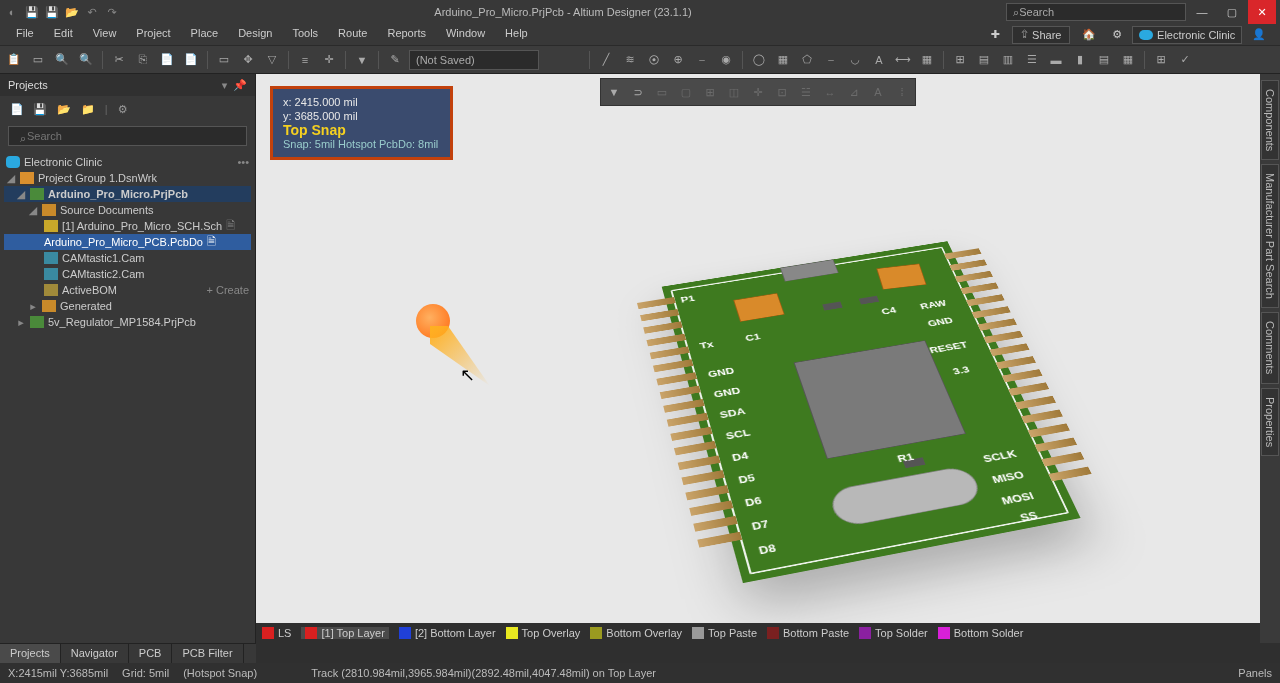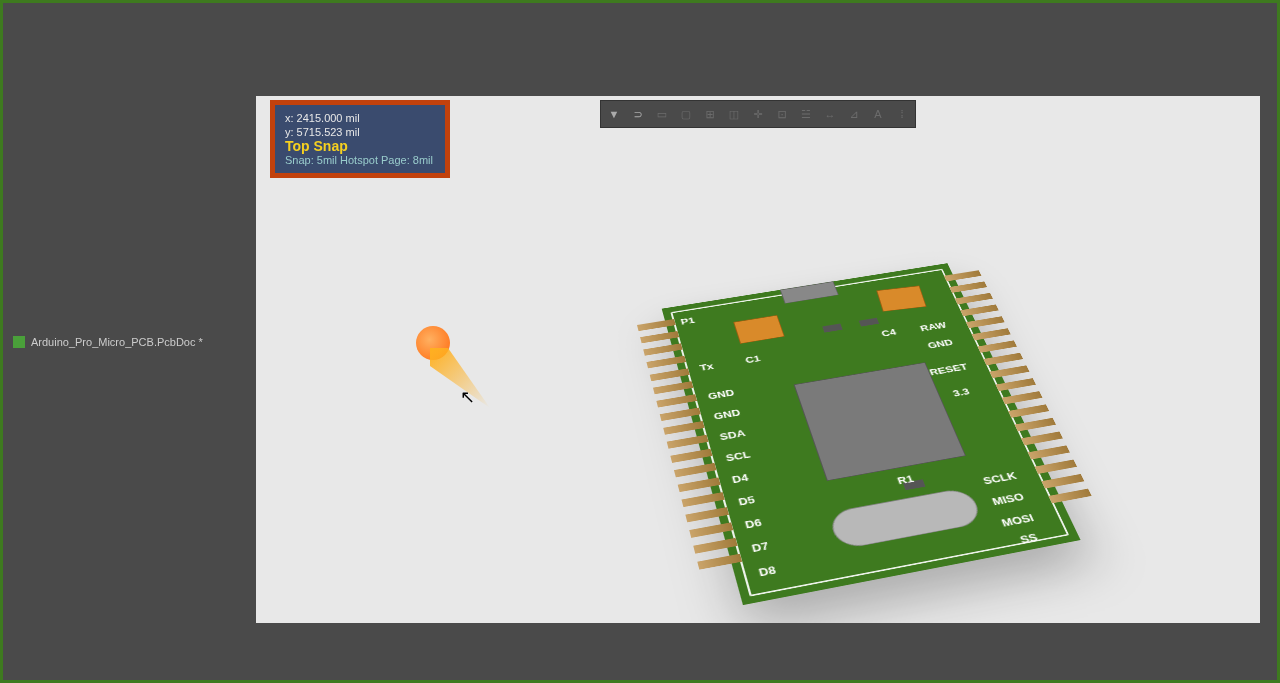--- a/index.html
+++ b/index.html
@@ -55,21 +55,21 @@
 
 .center{flex:1;display:flex;flex-direction:column;min-width:0}
 .doctabs{height:22px;background:#383838;display:flex;align-items:stretch;border-bottom:1px solid #222}
 .dtab{display:flex;align-items:center;gap:6px;padding:0 10px;border-right:1px solid #222;color:#ccc;background:#383838}
 .dtab.active{background:#4a4a4a}
 .dtab .dic{width:12px;height:12px;background:#c98a2a}
 .dtab.sch .dic{background:#c9a82a}
 .dtab.pcb .dic{background:#4aa03a}
 .dtab .home{background:#c98a2a;width:14px;height:12px}
 .canvaswrap{flex:1;position:relative;background:#e8e8e8;overflow:hidden}
-.hud{position:absolute;left:14px;top:4px;background:rgba(42,61,99,.92);padding:6px 12px 6px 10px;color:#fff;border:5px solid #c2410c;line-height:14px}
+.hud{position:absolute;left:14px;top:12px;background:rgba(42,61,99,.92);padding:6px 12px 6px 10px;color:#fff;border:3px solid #c2410c;line-height:14px}
 .hud .c{color:#e8e8e8}
 .hud .layer{color:#f5d020;font-weight:bold;font-size:14px}
 .hud .snap{color:#9cc}
 
 .scene{position:absolute;left:280px;top:10px;width:720px;height:620px;perspective:1800px;perspective-origin:40% 20%}
 .board{position:absolute;left:160px;top:100px;width:320px;height:420px;transform:rotateX(52deg) rotateZ(-14deg);transform-style:preserve-3d}
 .pcb{position:absolute;inset:0;background:#3e7a1f;border:3px solid #3e7a1f;box-shadow:0 30px 50px rgba(0,0,0,.25)}
 .silk{position:absolute;inset:8px;border:2px solid #fff;border-radius:2px;opacity:.9}
 .chip{position:absolute;background:#7a7a7a;border:1px solid #555}
 .chip.main{left:110px;top:150px;width:140px;height:140px}
@@ -282,34 +282,20 @@
           </div>
         <div class="trow" style="padding-left:12px">
             <span class="exp">▸</span>
             <span class="ic prj"></span>
             <span>5v_Regulator_MP1584.PrjPcb</span>
           </div>
       </div>
     </div>
 
     <div class="center">
-      <div class="doctabs">
-        <div class="dtab">
-            <span class="home"></span>
-            <span>Home Page</span>
-          </div>
-        <div class="dtab sch">
-            <span class="dic"></span>
-            <span>[1] Arduino_Pro_Micro_SCH.SchDoc</span>
-          </div>
-        <div class="dtab pcb active">
-            <span class="dic"></span>
-            <span>Arduino_Pro_Micro_PCB.PcbDoc *</span>
-          </div>
-      </div>
 
       <div class="canvaswrap">
 
         <div class="vtb">
           <div class="tool">▼</div>
           <div class="tool">⊃</div>
           <div class="tool dis">▭</div>
           <div class="tool dis">▢</div>
           <div class="tool dis">⊞</div>
           <div class="tool dis">◫</div>
@@ -317,23 +303,23 @@
           <div class="tool dis">⊡</div>
           <div class="tool dis">☱</div>
           <div class="tool dis">↔</div>
           <div class="tool dis">⊿</div>
           <div class="tool dis">A</div>
           <div class="tool dis">⁞</div>
         </div>
 
         <div class="hud">
           <div class="c">x:  2415.000  mil</div>
-          <div class="c">y:  5715.523  mil</div>
+          <div class="c">y:  3685.000  mil</div>
           <div class="layer">Top Snap</div>
-          <div class="snap">Snap: 5mil Hotspot Page: 8mil</div>
+          <div class="snap">Snap: 5mil Hotspot PcbDo: 8mil</div>
         </div>
 
         <div class="scene">
           <div class="board">
             <div class="pcb"></div>
             <div class="silk"></div>
             <div class="usb"></div>
             <div class="cap c1"></div>
             <div class="cap c2"></div>
             <div class="chip main"></div>

